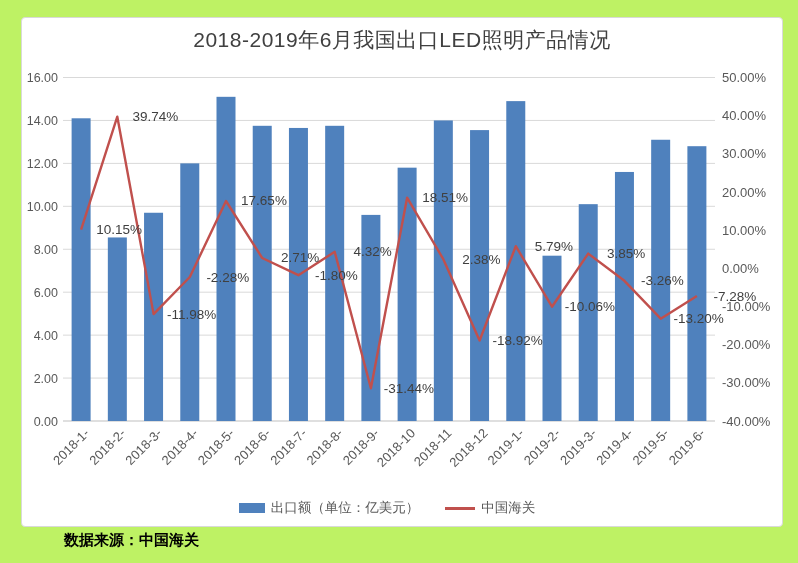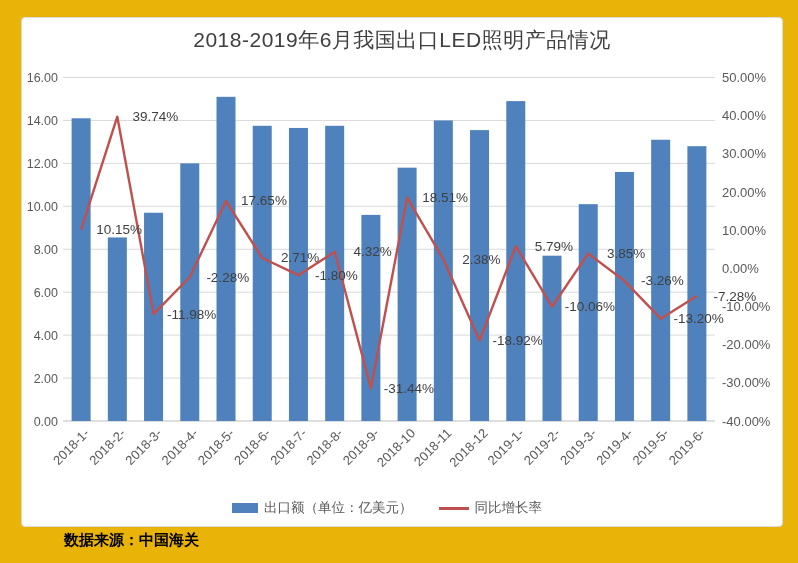--- a/index.html
+++ b/index.html
@@ -1,21 +1,21 @@
 <!DOCTYPE html>
 <html><head>
 <meta charset="utf-8">
 <style>
   html,body{margin:0;padding:0;}
   body{
     width:798px;height:563px;background:#ffffff;
     font-family:"Liberation Sans","DejaVu Sans",sans-serif;
     -webkit-font-smoothing:antialiased;
   }
-  #page{position:relative;width:798px;height:563px;background:#eab308;overflow:hidden;}
+  #page{position:relative;width:798px;height:563px;background:#bef264;overflow:hidden;}
   .frame{
     position:absolute;left:21px;top:17px;width:762px;height:510px;
     box-sizing:border-box;border:1px solid #D9D9D9;border-radius:4px;background:#ffffff;
   }
   .chart-title{
     position:absolute;left:21px;top:26px;width:762px;text-align:center;
     font-size:21px;color:#404040;letter-spacing:.5px;white-space:nowrap;
   }
   #chart{position:absolute;left:0;top:0;}
   text.tl{font-size:12.5px;fill:#595959;}
@@ -129,18 +129,18 @@
       <text x="734.8888888888889" y="300.6186666666667" text-anchor="middle" class="dl">-7.28%</text>
     </svg>
 
   <div class="legend">
     <div class="legend-item">
       <span class="swatch-bar" style="background: rgb(79, 129, 189);"></span>
       <span>出口额（单位：亿美元）</span>
     </div>
     <div class="legend-item">
       <span class="swatch-line" style="background: rgb(192, 80, 77);"></span>
-      <span>同比增长率</span>
+      <span>中国海关</span>
     </div>
   </div>
 
   <div class="source-note">数据来源：中国海关</div>
 </div>
 
 </body></html>

